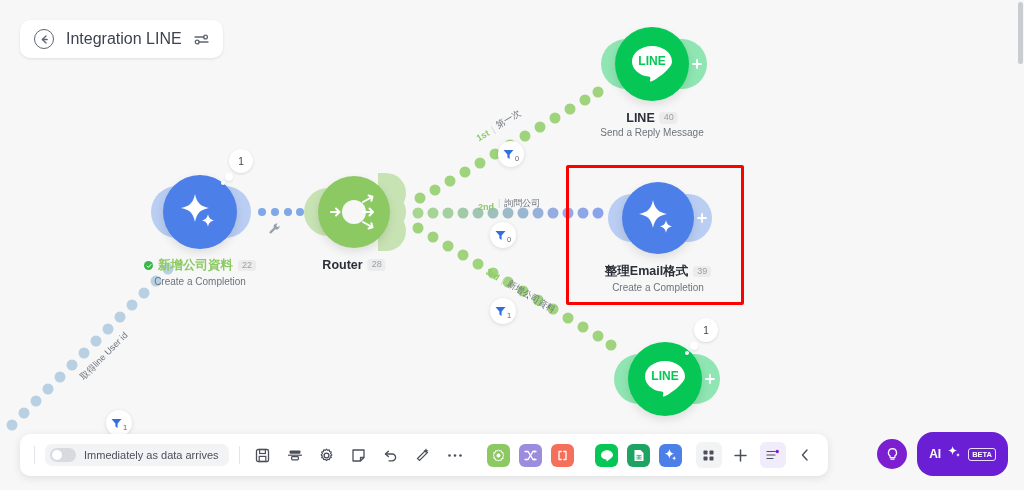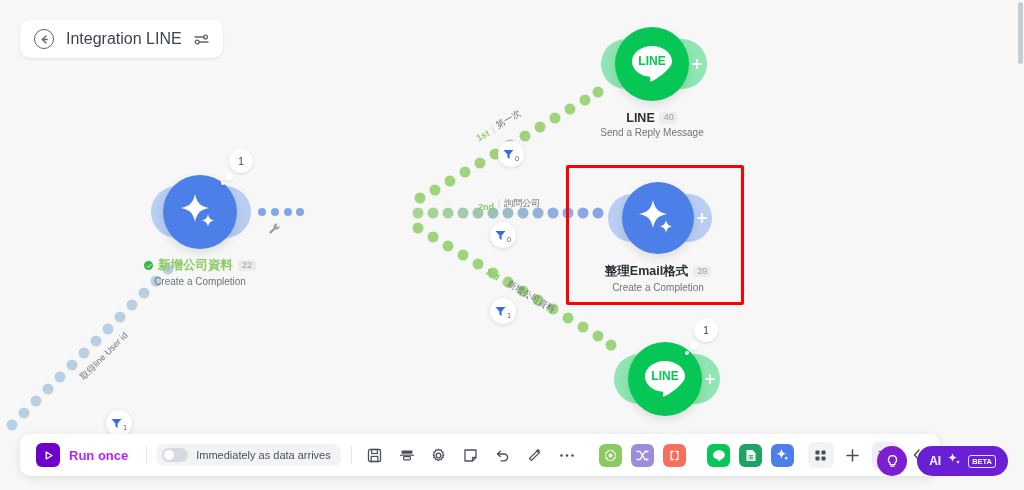--- a/index.html
+++ b/index.html
@@ -180,21 +180,21 @@
   .br-group {
     position: absolute; right: 16px; bottom: 14px;
     display: flex; align-items: center; gap: 10px; z-index: 30;
   }
   .bulb-btn {
     width: 30px; height: 30px; border-radius: 50%;
     background: #7b1fd1; display: flex; align-items: center; justify-content: center;
     color: #fff; cursor: pointer;
   }
   .ai-pill {
-    height: 30px; border-radius: 16px; background: #6a1fd4;
+    height: 44px; border-radius: 16px; background: #6a1fd4;
     display: flex; align-items: center; gap: 6px;
     padding: 0 12px; color: #fff; cursor: pointer;
   }
   .ai-pill .ai-txt { font-size: 12px; font-weight: bold; }
   .beta {
     font-size: 7.5px; font-weight: bold;
     border: 1px solid rgba(255,255,255,0.85);
     border-radius: 3px; padding: 1px 3px;
   }
   .scrollbar-v {
@@ -328,20 +328,41 @@
               <path d="M1 3 L2.4 4.4 L5 1.5" stroke="#fff" stroke-width="1" fill="none" stroke-linecap="round" stroke-linejoin="round"></path>
             </svg>
         </span>
         <span class="node-title" style="color:#8cc963;">新增公司資料</span>
         <span class="node-badge">22</span>
       </div>
       <div class="node-sub">Create a Completion</div>
     </div>
   </div>
 
+  <div class="node" style="left:318px; top:176px;">
+    <div class="half-left" style="left:-14px; width:26px; height:48px; background:#c8e3b3;"></div>
+    <div class="half-right" style="right:-16px; top:24%; width:28px; height:40px; background:#c8e3b3;"></div>
+    <div class="half-right" style="right:-16px; top:50%; width:28px; height:40px; background:#c8e3b3;"></div>
+    <div class="half-right" style="right:-16px; top:76%; width:28px; height:40px; background:#c8e3b3;"></div>
+    <div class="node-circle" style="width:72px; height:72px; background:#8cc963;">
+      <div style="width:24px;height:24px;border-radius:50%;background:#f7f7f7;"></div>
+      <svg width="72" height="72" viewBox="0 0 72 72" style="position:absolute;left:0;top:0;">
+        <path d="M13 36 H21 M18 32.5 L21.5 36 L18 39.5" stroke="#fff" stroke-width="2" fill="none" stroke-linecap="round" stroke-linejoin="round"></path>
+        <path d="M45 26 L54 21 M50.5 19.5 L54.5 20.8 L53.4 24.8" stroke="#fff" stroke-width="2" fill="none" stroke-linecap="round" stroke-linejoin="round"></path>
+        <path d="M45 36 H55 M51.5 32.5 L55 36 L51.5 39.5" stroke="#fff" stroke-width="2" fill="none" stroke-linecap="round" stroke-linejoin="round"></path>
+        <path d="M45 46 L54 51 M53.4 47.2 L54.5 51.2 L50.5 52.5" stroke="#fff" stroke-width="2" fill="none" stroke-linecap="round" stroke-linejoin="round"></path>
+      </svg>
+    </div>
+    <div class="node-caption" style="top:82px;">
+      <div class="node-title-row">
+        <span class="node-title">Router</span>
+        <span class="node-badge">28</span>
+      </div>
+    </div>
+  </div>
 
   <div class="node" style="left:615px; top:27px;">
     <div class="half-left" style="left:-14px; width:26px; height:50px; background:#8fe6b2;"></div>
     <div class="half-right" style="right:-18px; width:30px; height:50px; background:#8fe6b2;">
       <svg width="12" height="12" viewBox="0 0 12 12">
           <path d="M6 2 V10 M2 6 H10" stroke="#fff" stroke-width="1.8" stroke-linecap="round"></path>
         </svg>
     </div>
     <div class="node-circle" style="width:74px; height:74px; background:#06c755;">
       <svg width="46" height="42" viewBox="0 0 46 42">
@@ -446,28 +467,20 @@
     <span class="cnt">1</span>
   </div>
 
   <div style="position:absolute;left:268px;top:222px;color:#9aa0aa;">
     <svg width="14" height="14" viewBox="0 0 14 14">
         <path d="M9.5 1.5 a3.2 3.2 0 0 0-3.8 4.2 L1.8 9.6 a1.1 1.1 0 0 0 1.6 1.6 l3.9-3.9 a3.2 3.2 0 0 0 4.2-3.8 L9.8 5.2 L8.3 3.7 Z" fill="currentColor"></path>
       </svg>
   </div>
 
   <div class="toolbar">
-    <div class="run-btn">
-      <span class="run-sq">
-        <svg width="11" height="11" viewBox="0 0 11 11">
-            <path d="M3.2 2 L9 5.5 L3.2 9 Z" fill="none" stroke="#fff" stroke-width="1.3" stroke-linejoin="round"></path>
-          </svg>
-      </span>
-      <span class="run-label">Run once</span>
-    </div>
 
     <div class="tb-sep"></div>
 
     <div class="sched">
       <span class="toggle">
           <span class="knob"></span>
         </span>
       <span class="sched-label">Immediately as data arrives</span>
     </div>
 

